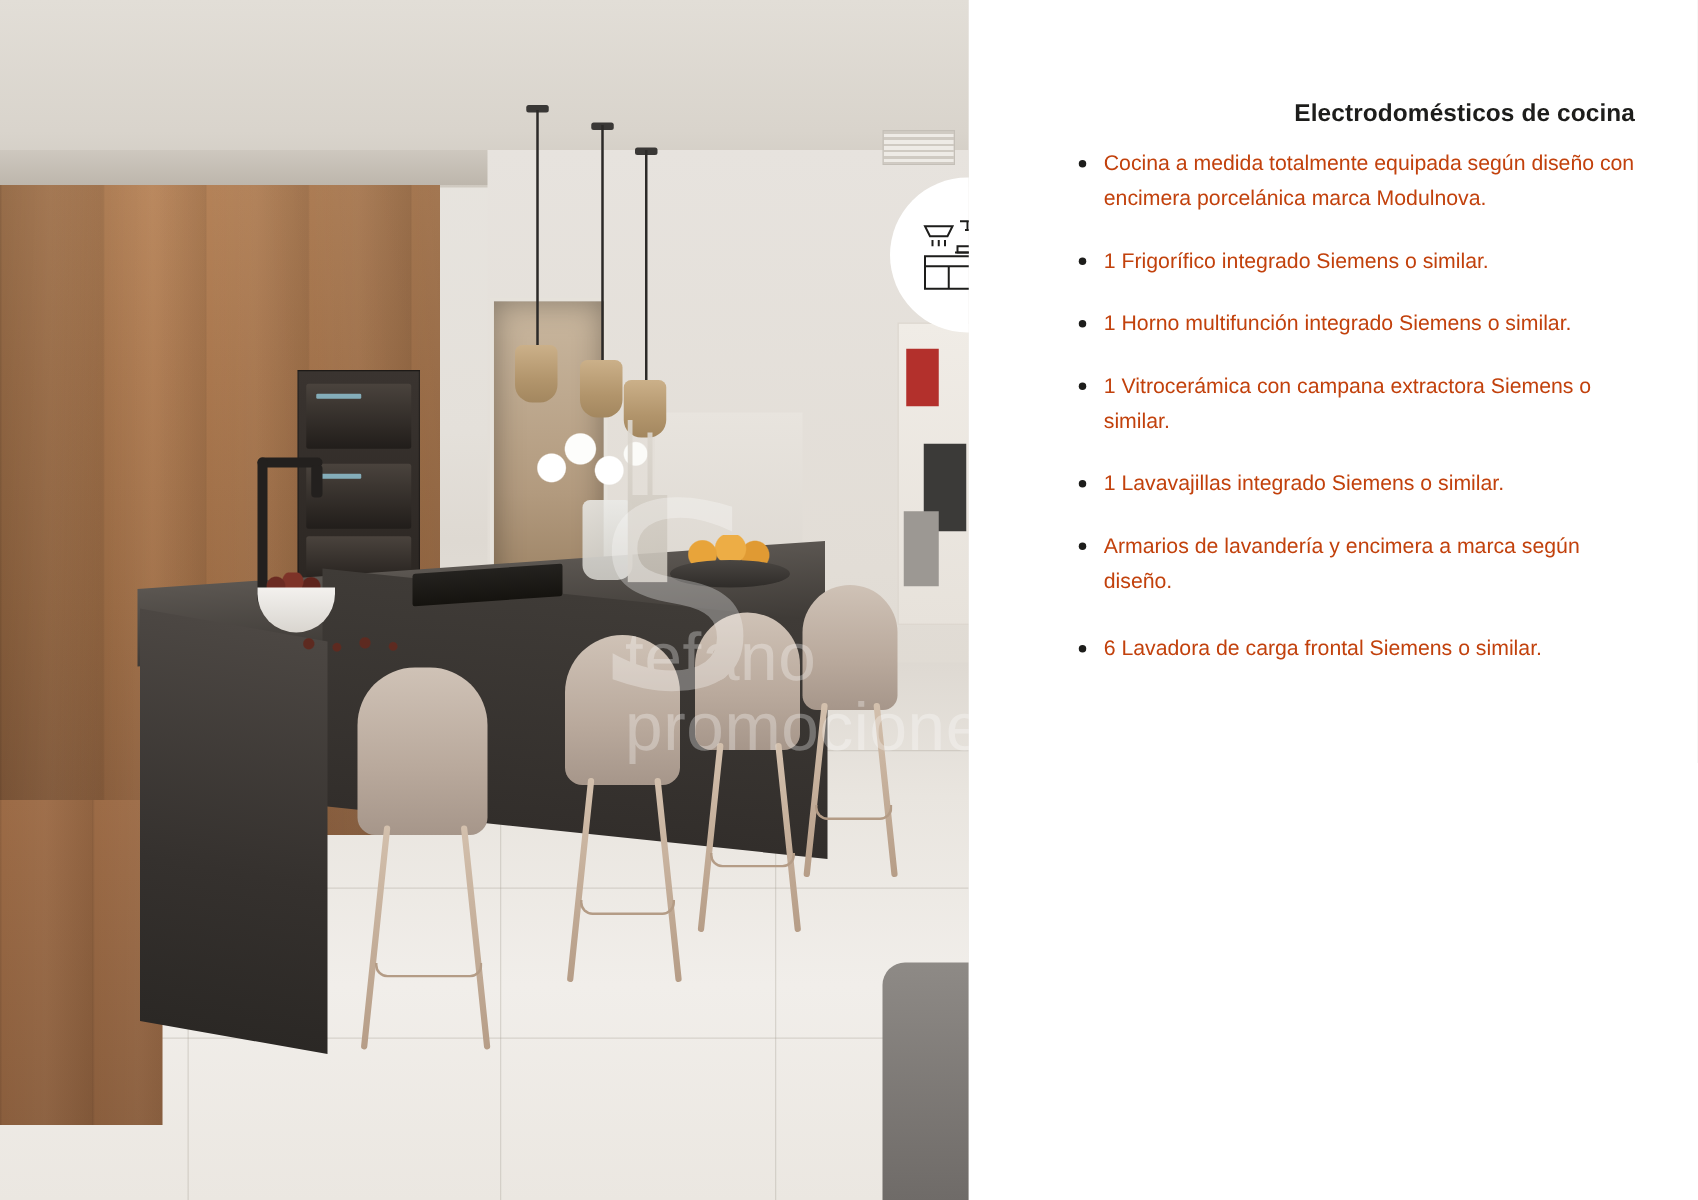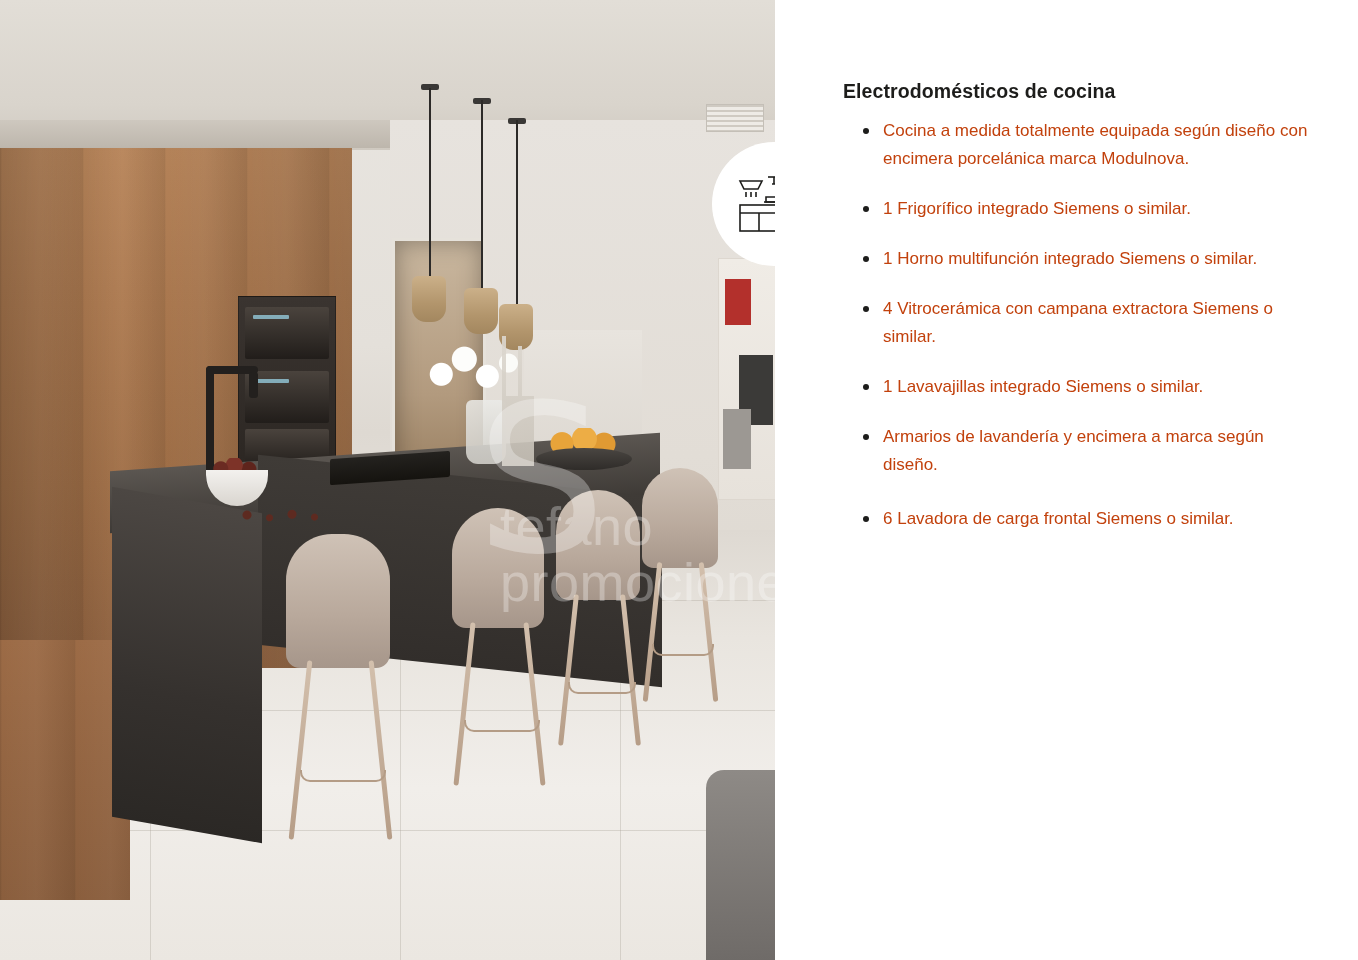--- a/index.html
+++ b/index.html
@@ -323,20 +323,21 @@
     background: #ffffff;
     padding: 80px 50px 40px 68px;
     box-sizing: border-box;
   }
   .section-title {
     font-size: 19.5px;
     font-weight: bold;
     color: #1d1d1b;
     letter-spacing: 0.1px;
     margin: 0 0 14px 0;
+    text-align: right;
   }
   .section-title.second {
     margin-top: 34px;
     margin-bottom: 16px;
   }
   ul.bullets {
     list-style: none;
     margin: 0;
     padding: 0;
   }
@@ -496,21 +497,21 @@
     </div>
   </div>
 
   <div class="text-panel">
 
     <h2 class="section-title">Electrodomésticos de cocina</h2>
     <ul class="bullets">
       <li>Cocina a medida totalmente equipada según diseño con encimera porcelánica marca Modulnova.</li>
       <li>1 Frigorífico integrado Siemens o similar.</li>
       <li>1 Horno multifunción integrado Siemens o similar.</li>
-      <li>4 Vitrocerámica con campana extractora Siemens o similar.</li>
+      <li>1 Vitrocerámica con campana extractora Siemens o similar.</li>
       <li>1 Lavavajillas integrado Siemens o similar.</li>
     </ul>
 
     <ul class="bullets second-list">
       <li>Armarios de lavandería y encimera a marca según diseño.</li>
       <li>6 Lavadora de carga frontal Siemens o similar.</li>
     </ul>
 
   </div>
 </div>

